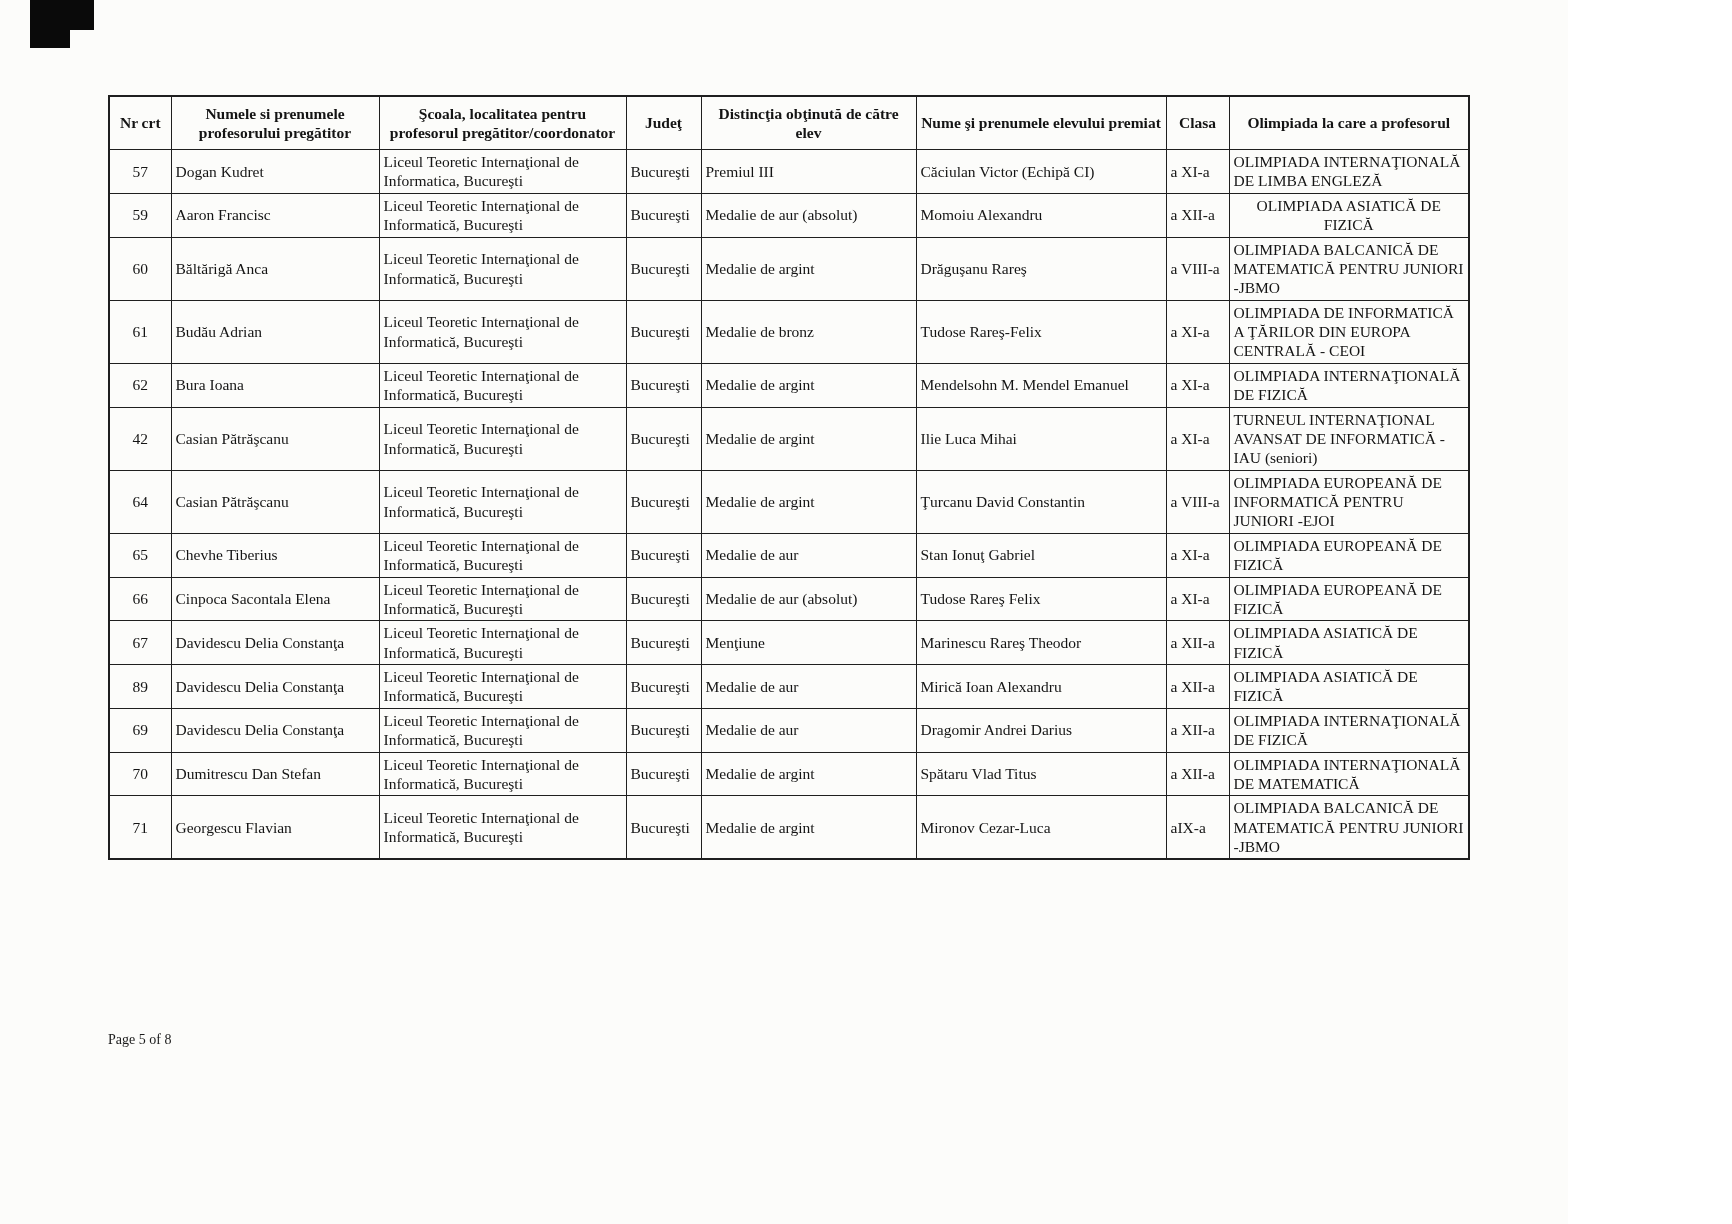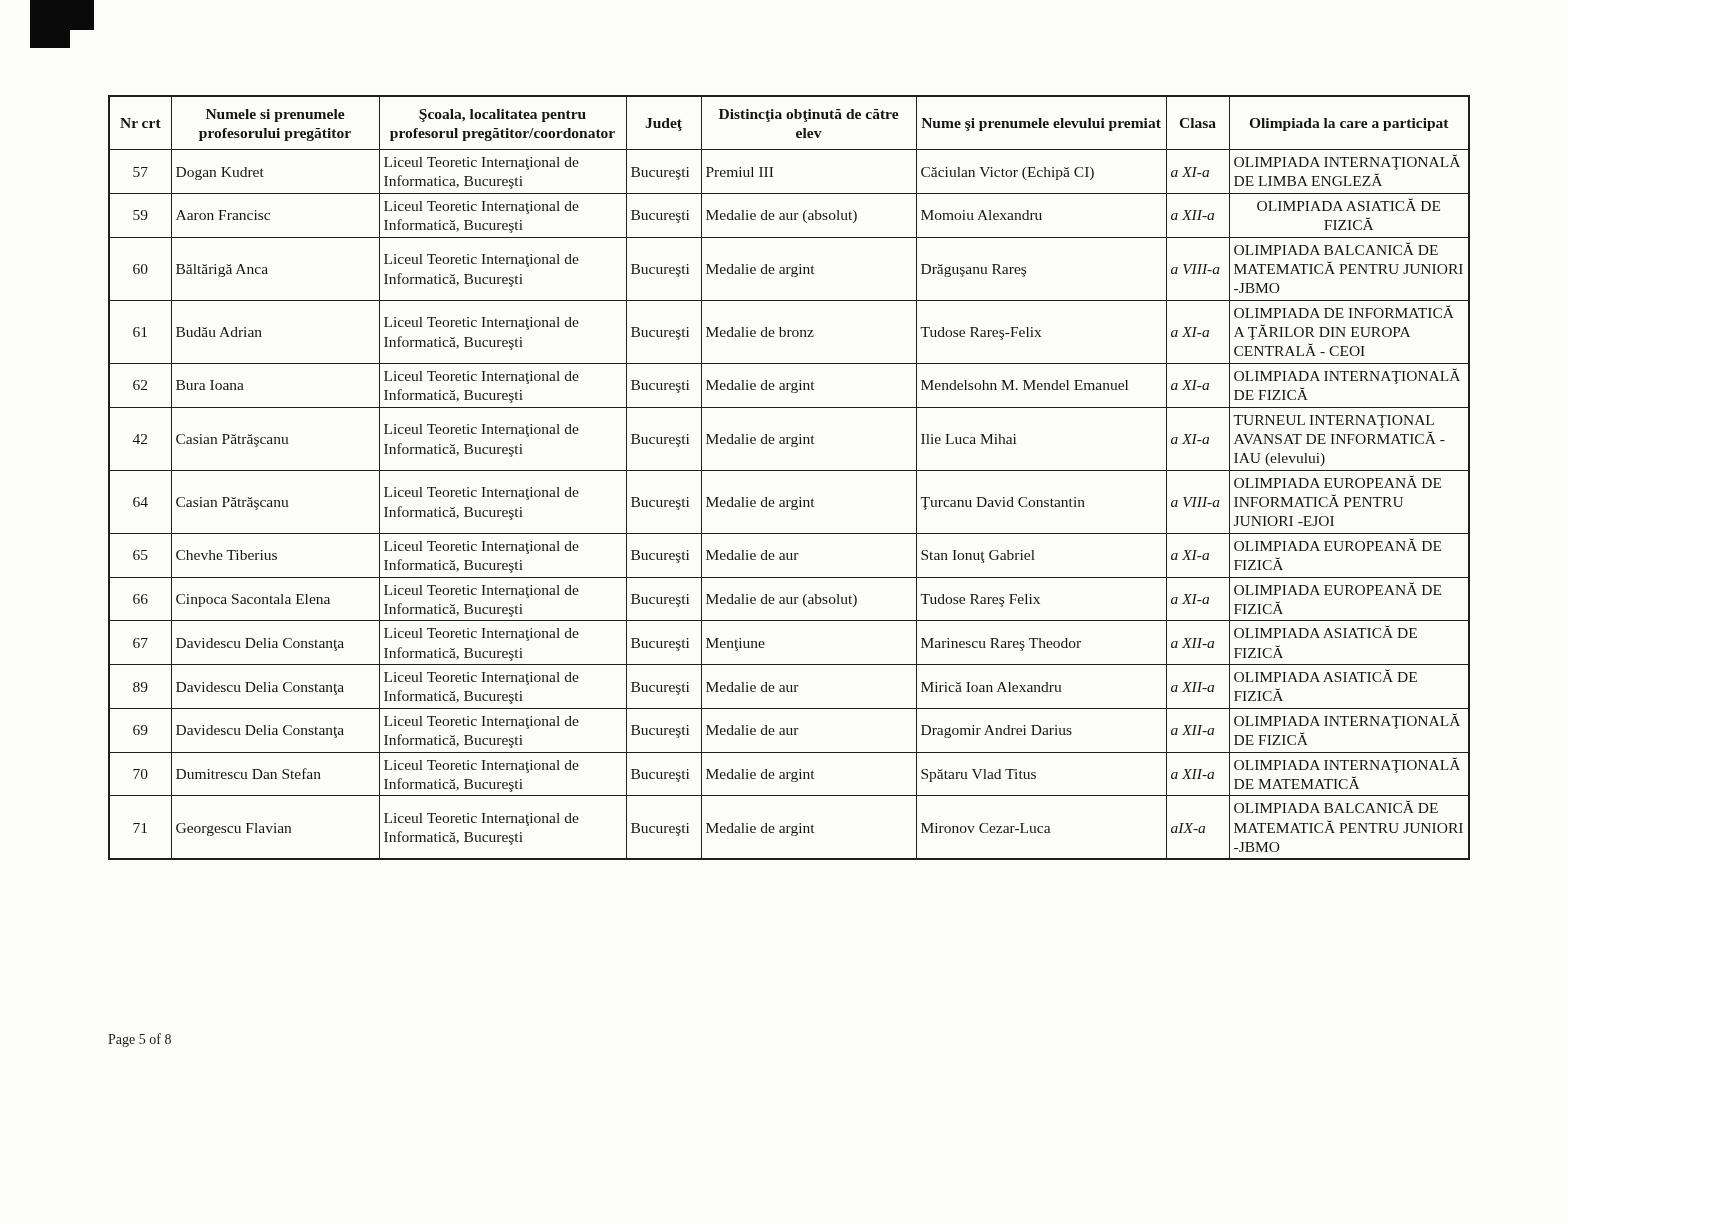--- a/index.html
+++ b/index.html
@@ -70,21 +70,21 @@
 
   td.cell-nr { text-align: center; }
   td.cell-professor,
   td.cell-school,
   td.cell-county,
   td.cell-distinction,
   td.cell-student,
   td.cell-clasa,
   td.cell-olympiad { text-align: left; }
   td.cell-county { padding-left: 2px; padding-right: 1px; }
-  td.cell-clasa { padding-left: 2px; padding-right: 1px; font-style: italic; }
+  td.cell-clasa { padding-left: 2px; padding-right: 1px; }
   td.cell-olympiad.center { text-align: center; }
   tbody tr { min-height: 38px; }
 
   .footer {
     position: absolute;
     left: 108px;
     width: 1360px;
     top: 1032px;
     text-align: left;
     font-family: "Liberation Serif", serif;
@@ -112,21 +112,21 @@
     </colgroup>
     <thead>
       <tr id="header-row">
           <th>Nr crt</th>
           <th>Numele si prenumele profesorului pregătitor</th>
           <th>Şcoala, localitatea pentru profesorul pregătitor/coordonator</th>
           <th>Judeţ</th>
           <th>Distincţia obţinută de către elev</th>
           <th>Nume şi prenumele elevului premiat</th>
           <th>Clasa</th>
-          <th>Olimpiada la care a participat</th>
+          <th>Olimpiada la care a profesorul</th>
         </tr>
     </thead>
     <tbody id="table-body">
         <tr>
           <td class="cell-nr">57</td>
           <td class="cell-professor">Dogan Kudret</td>
           <td class="cell-school">Liceul Teoretic Internaţional de Informatica, Bucureşti</td>
           <td class="cell-county">Bucureşti</td>
           <td class="cell-distinction">Premiul III</td>
           <td class="cell-student">Căciulan Victor (Echipă CI)</td>
@@ -174,21 +174,21 @@
           <td class="cell-olympiad">OLIMPIADA INTERNAŢIONALĂ DE FIZICĂ</td>
         </tr>
         <tr>
           <td class="cell-nr">42</td>
           <td class="cell-professor">Casian Pătrăşcanu</td>
           <td class="cell-school">Liceul Teoretic Internaţional de Informatică, Bucureşti</td>
           <td class="cell-county">Bucureşti</td>
           <td class="cell-distinction">Medalie de argint</td>
           <td class="cell-student">Ilie Luca Mihai</td>
           <td class="cell-clasa">a XI-a</td>
-          <td class="cell-olympiad">TURNEUL INTERNAŢIONAL AVANSAT DE INFORMATICĂ - IAU (elevului)</td>
+          <td class="cell-olympiad">TURNEUL INTERNAŢIONAL AVANSAT DE INFORMATICĂ - IAU (seniori)</td>
         </tr>
         <tr>
           <td class="cell-nr">64</td>
           <td class="cell-professor">Casian Pătrăşcanu</td>
           <td class="cell-school">Liceul Teoretic Internaţional de Informatică, Bucureşti</td>
           <td class="cell-county">Bucureşti</td>
           <td class="cell-distinction">Medalie de argint</td>
           <td class="cell-student">Ţurcanu David Constantin</td>
           <td class="cell-clasa">a VIII-a</td>
           <td class="cell-olympiad">OLIMPIADA EUROPEANĂ DE INFORMATICĂ PENTRU JUNIORI -EJOI</td>

